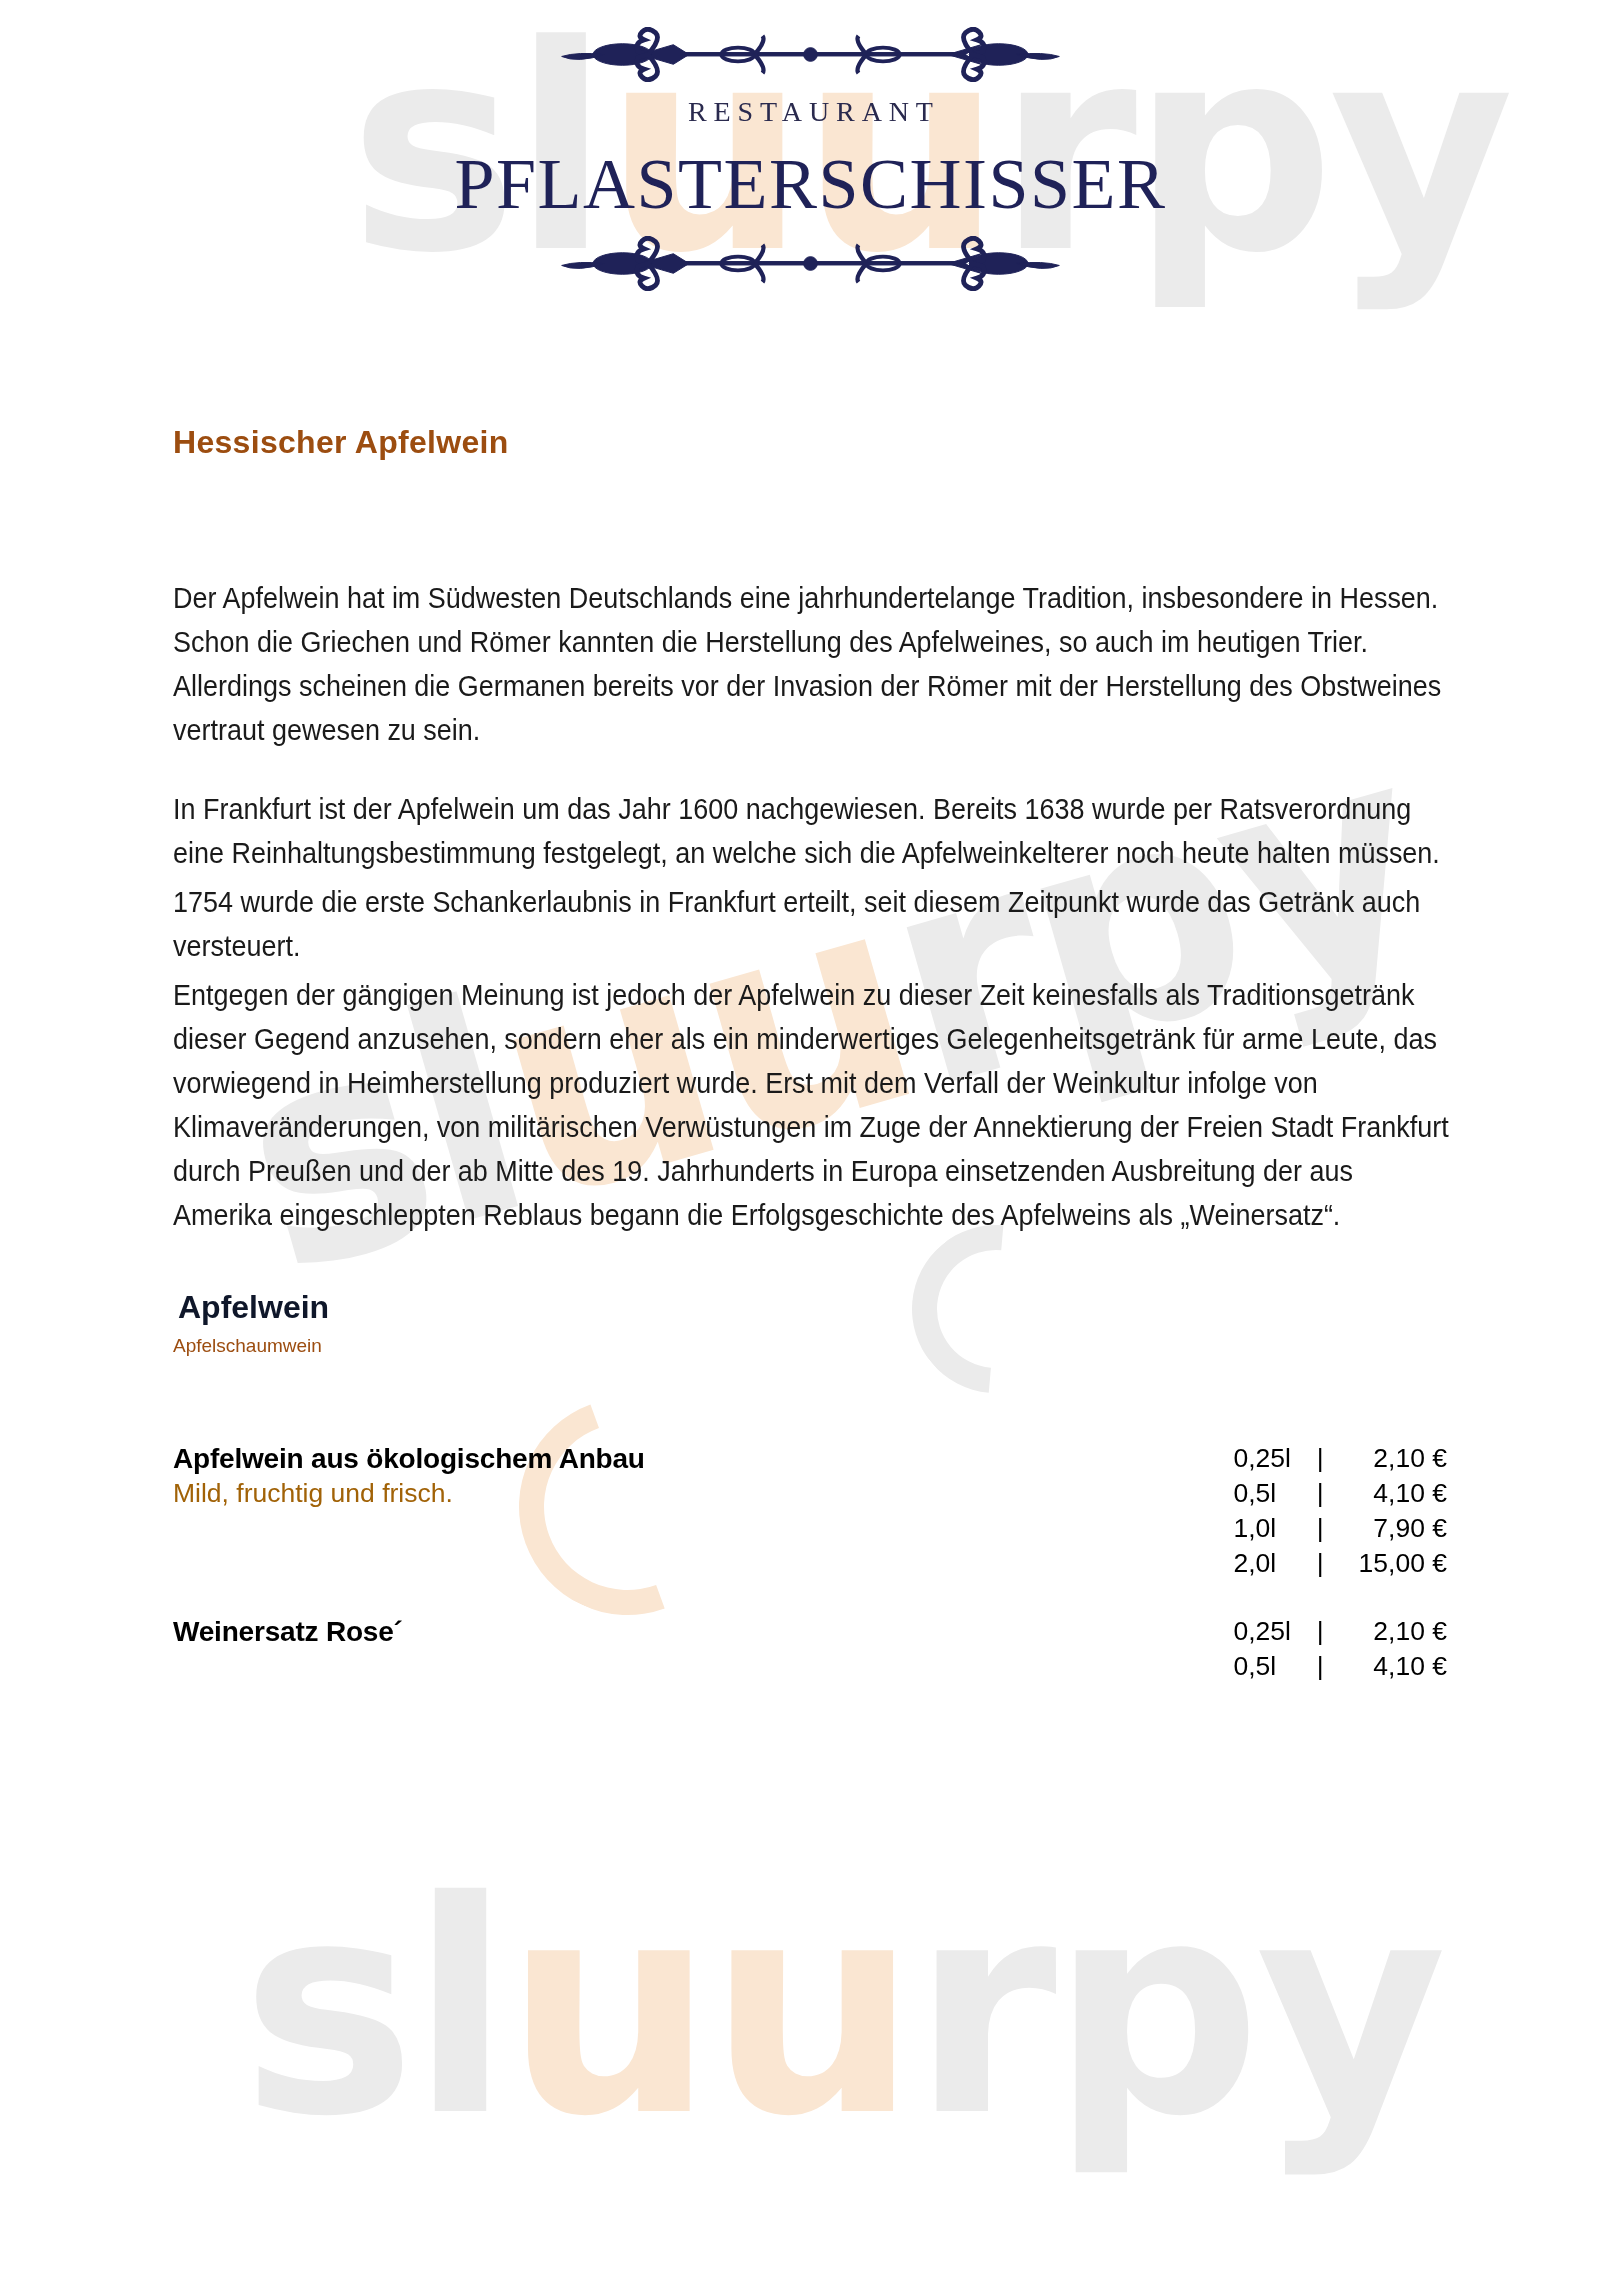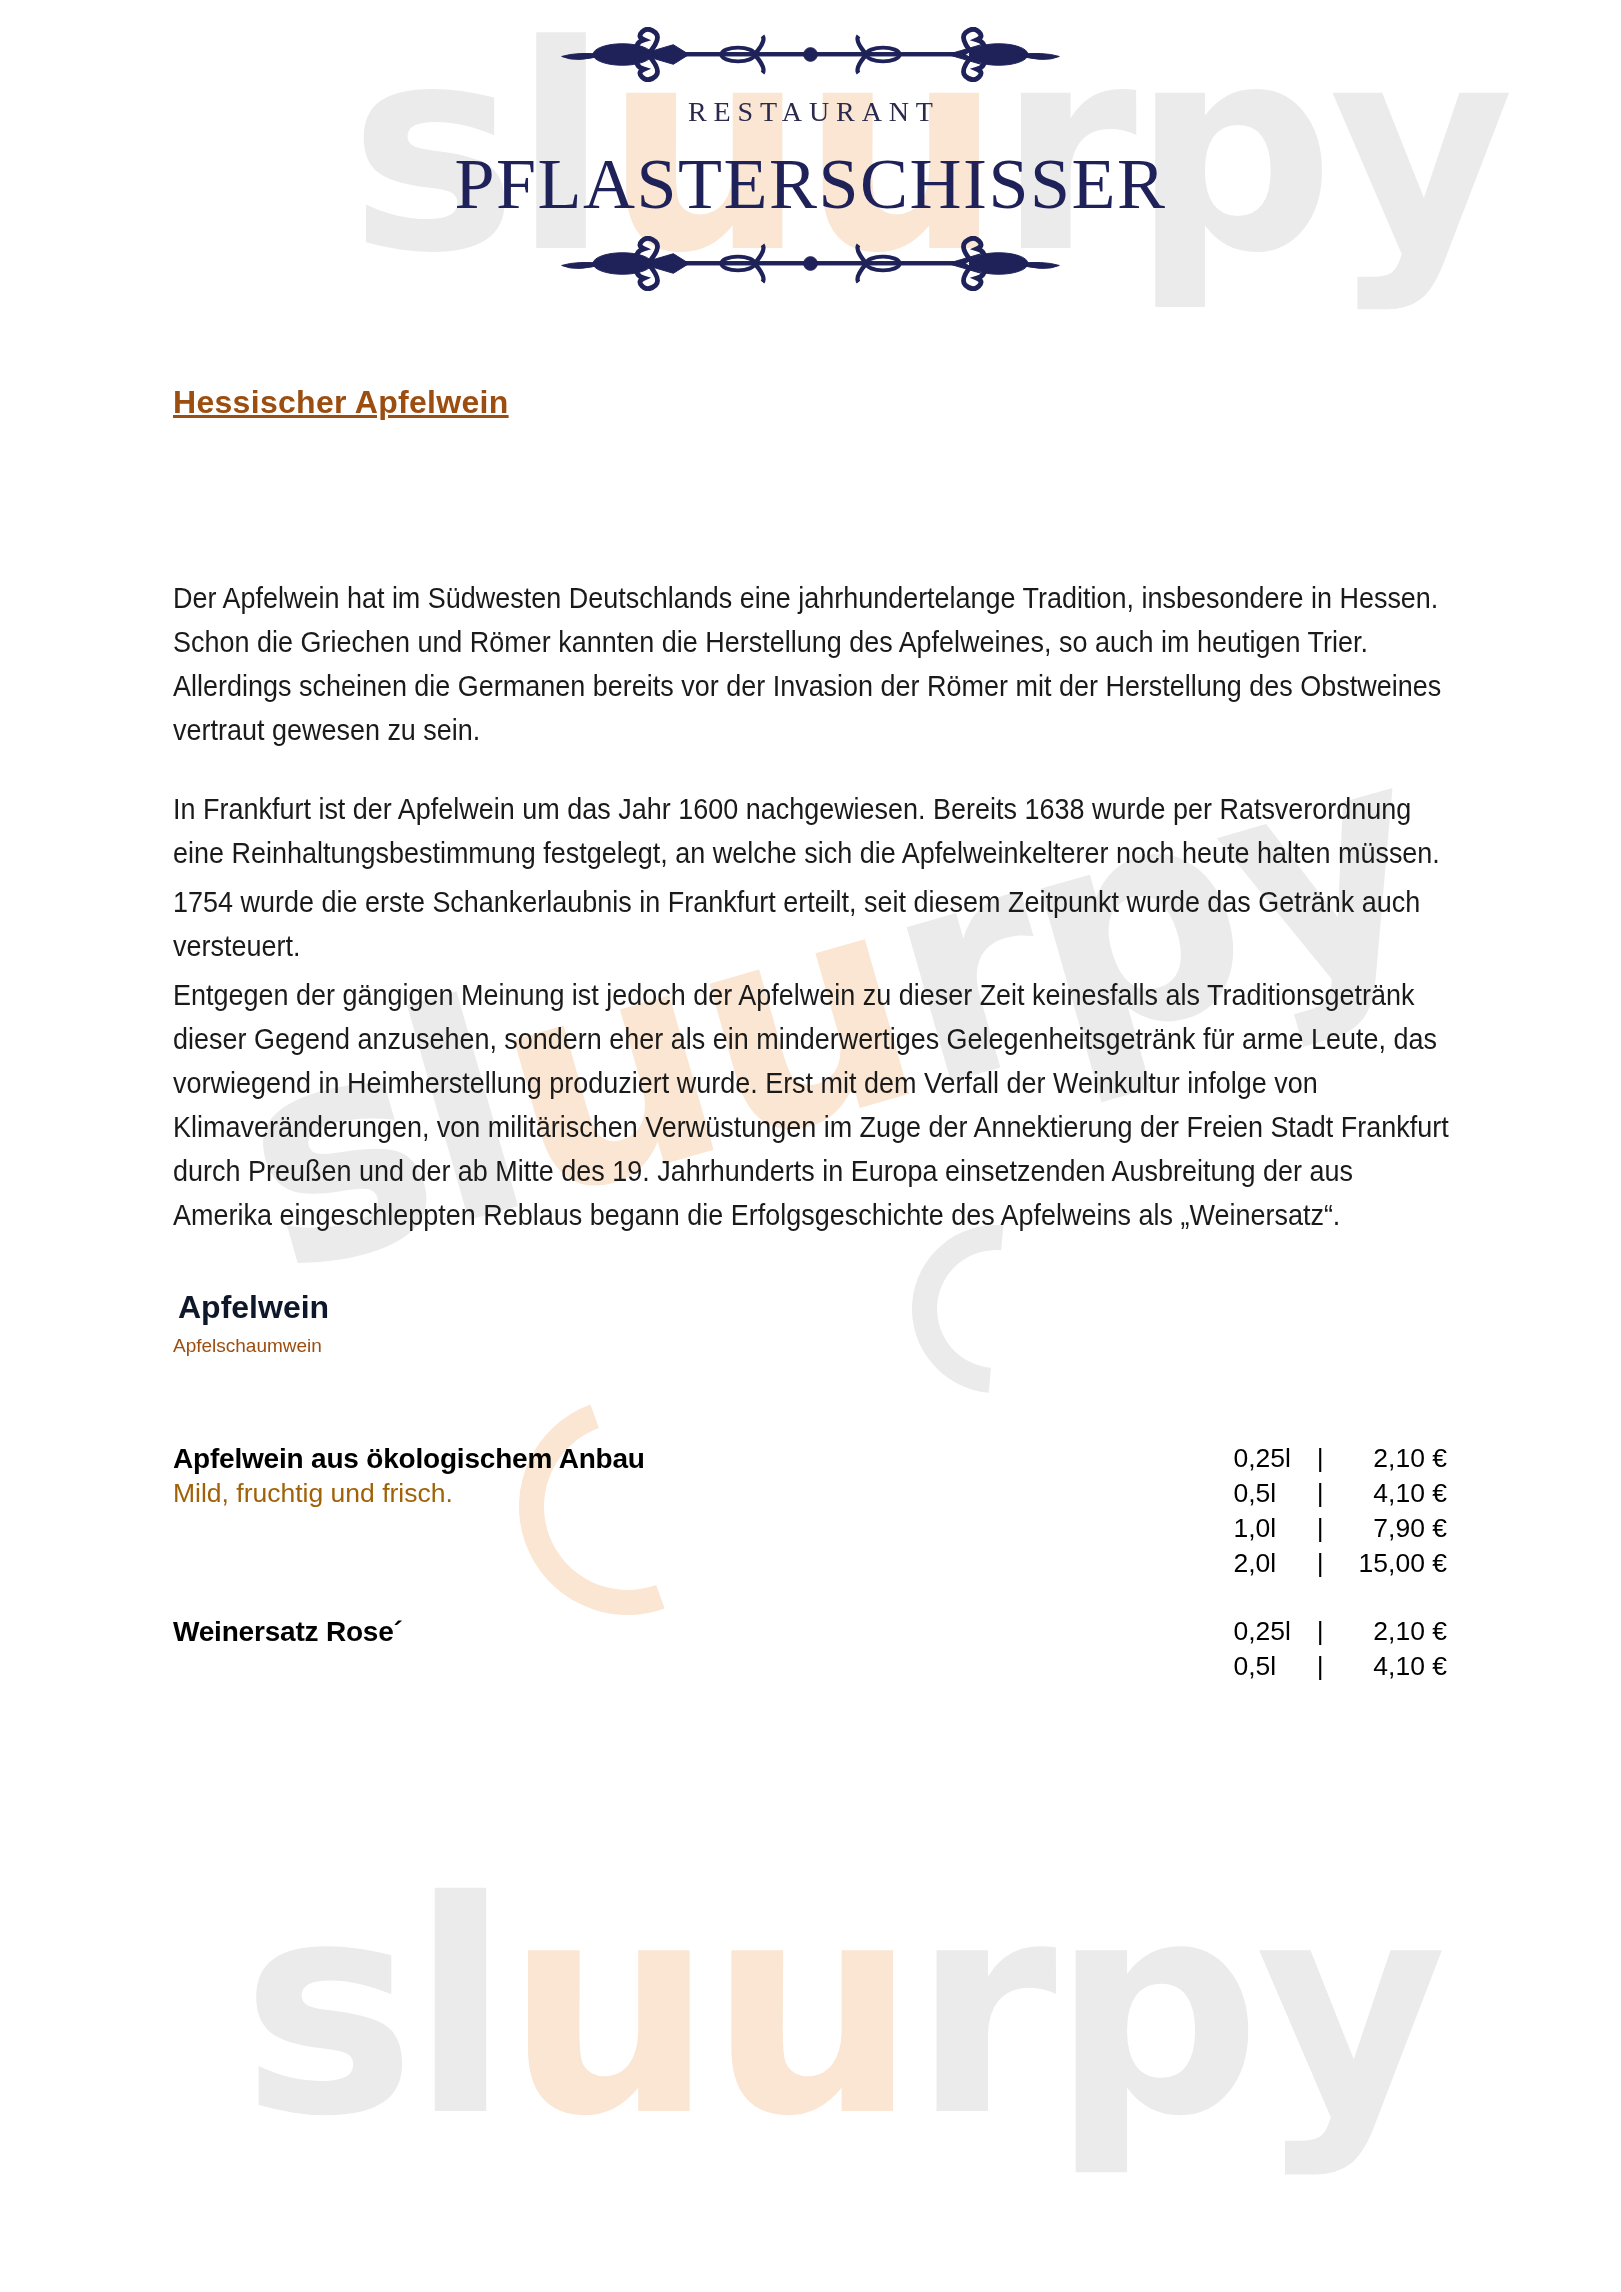--- a/index.html
+++ b/index.html
@@ -96,27 +96,26 @@
 
   
   .content {
     position: absolute;
     top: 0; left: 0;
     width: 1621px;
     z-index: 4;
   }
   .h1-section {
     position: absolute;
-    top: 384px;
+    top: 424px;
     left: 173px;
     font-size: 32px;
     font-weight: 700;
     color: #9c4d10;
     letter-spacing: 0.3px;
-    text-decoration: underline;
   }
 
   .body-text {
     position: absolute;
     left: 173px;
     width: 1372px;
     font-size: 29px;
     line-height: 44px;
     color: #1a1a1a;
     font-family: "Liberation Sans", sans-serif;

